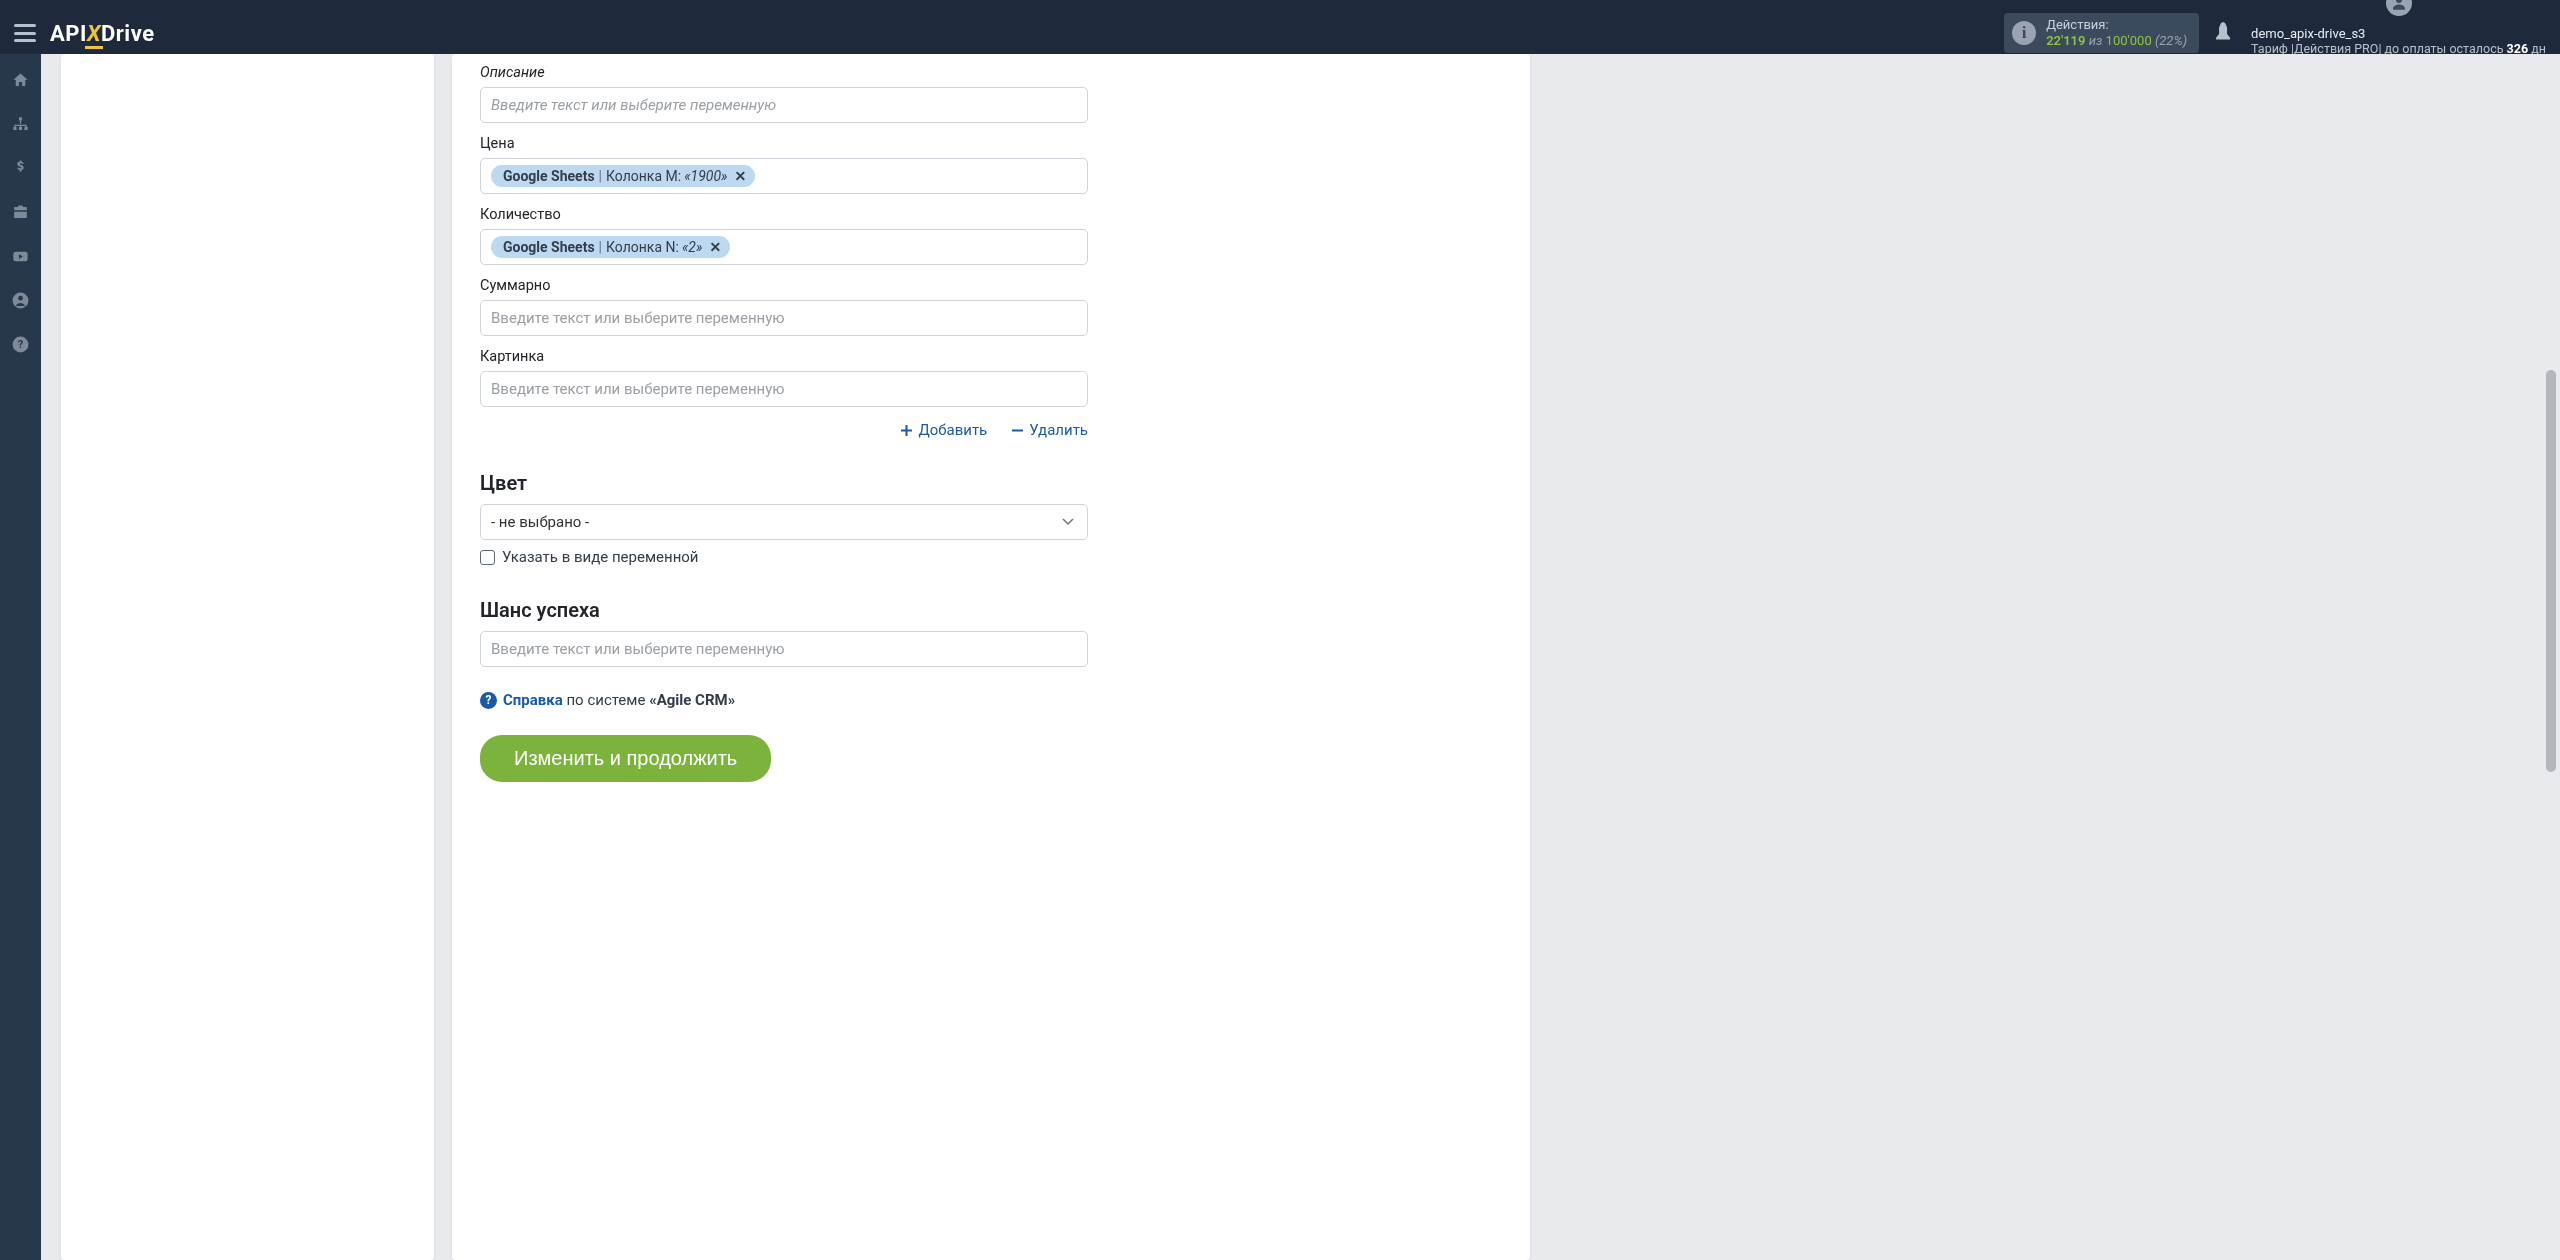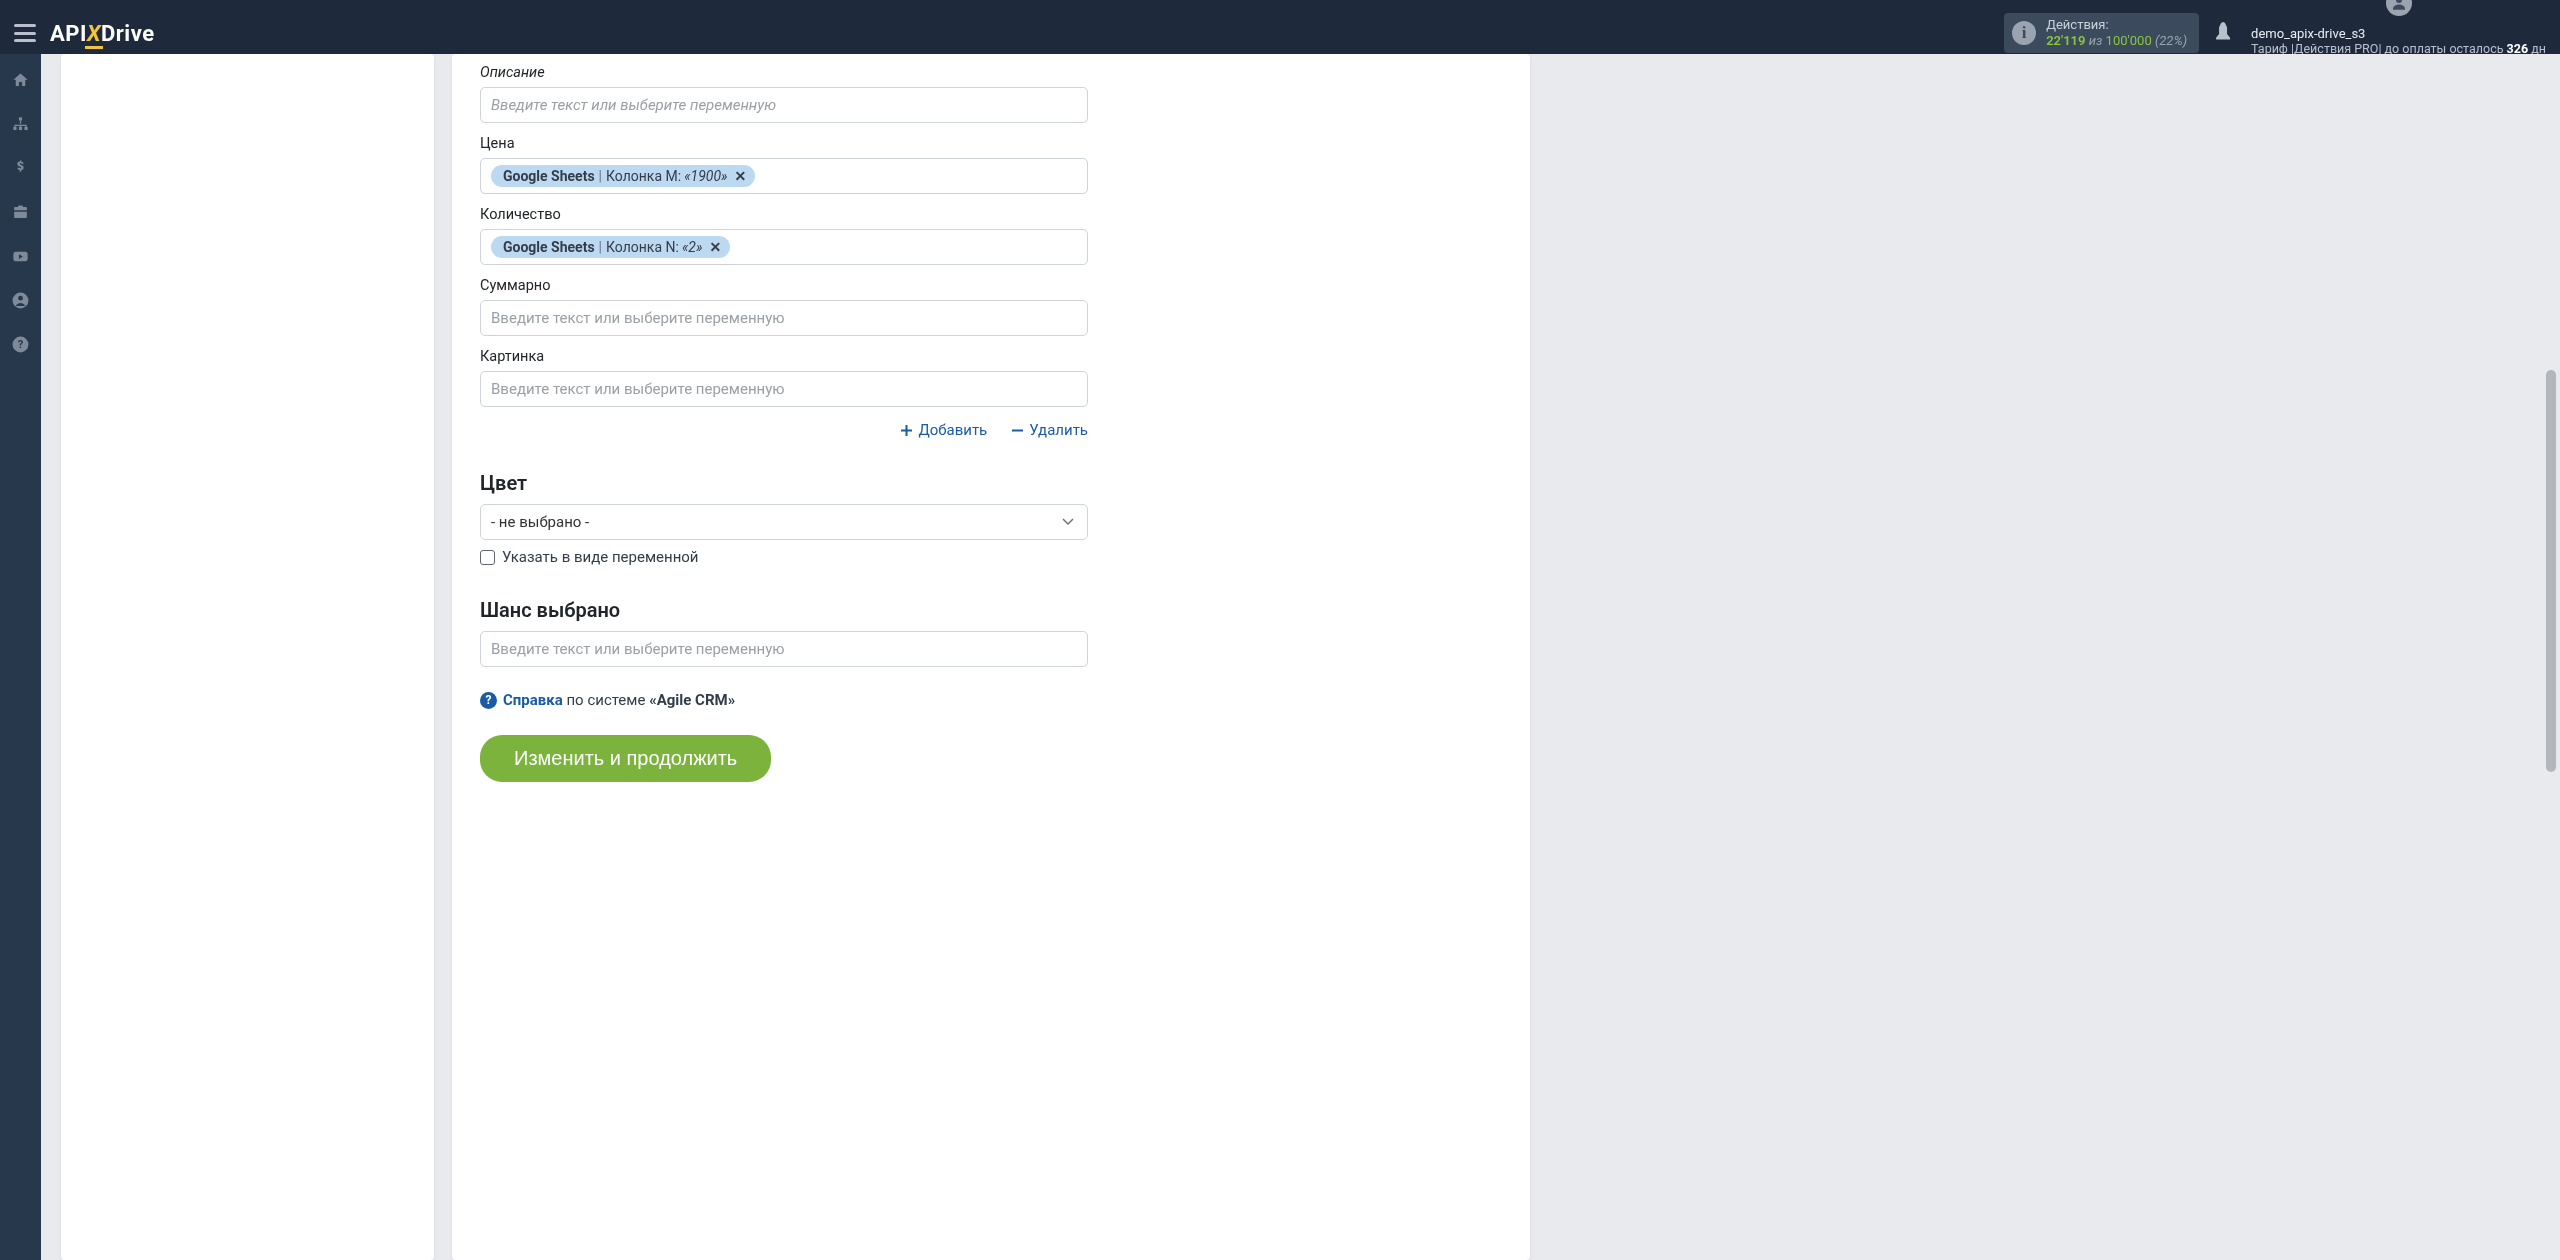--- a/index.html
+++ b/index.html
@@ -229,21 +229,21 @@
         <div class="input">- не выбрано -</div>
         <svg class="select-arrow" viewBox="0 0 12 8">
             <path d="M1 1l5 5 5-5" stroke="#6c757d" stroke-width="1.5" fill="none"></path>
           </svg>
       </div>
       <div class="checkbox-row">
         <div class="checkbox"></div>
         <span>Указать в виде переменной</span>
       </div>
 
-      <div class="label bold">Шанс выбрано</div>
+      <div class="label bold">Шанс успеха</div>
       <div class="input placeholder">Введите текст или выберите переменную</div>
 
       <div class="help-row">
         <span class="q">?</span>
         <span><b>Справка</b> <span class="sys"><span>по системе</span> <b>«Agile CRM»</b></span></span>
       </div>
 
       <button class="submit">Изменить и продолжить</button>
     </div>
   </div>

